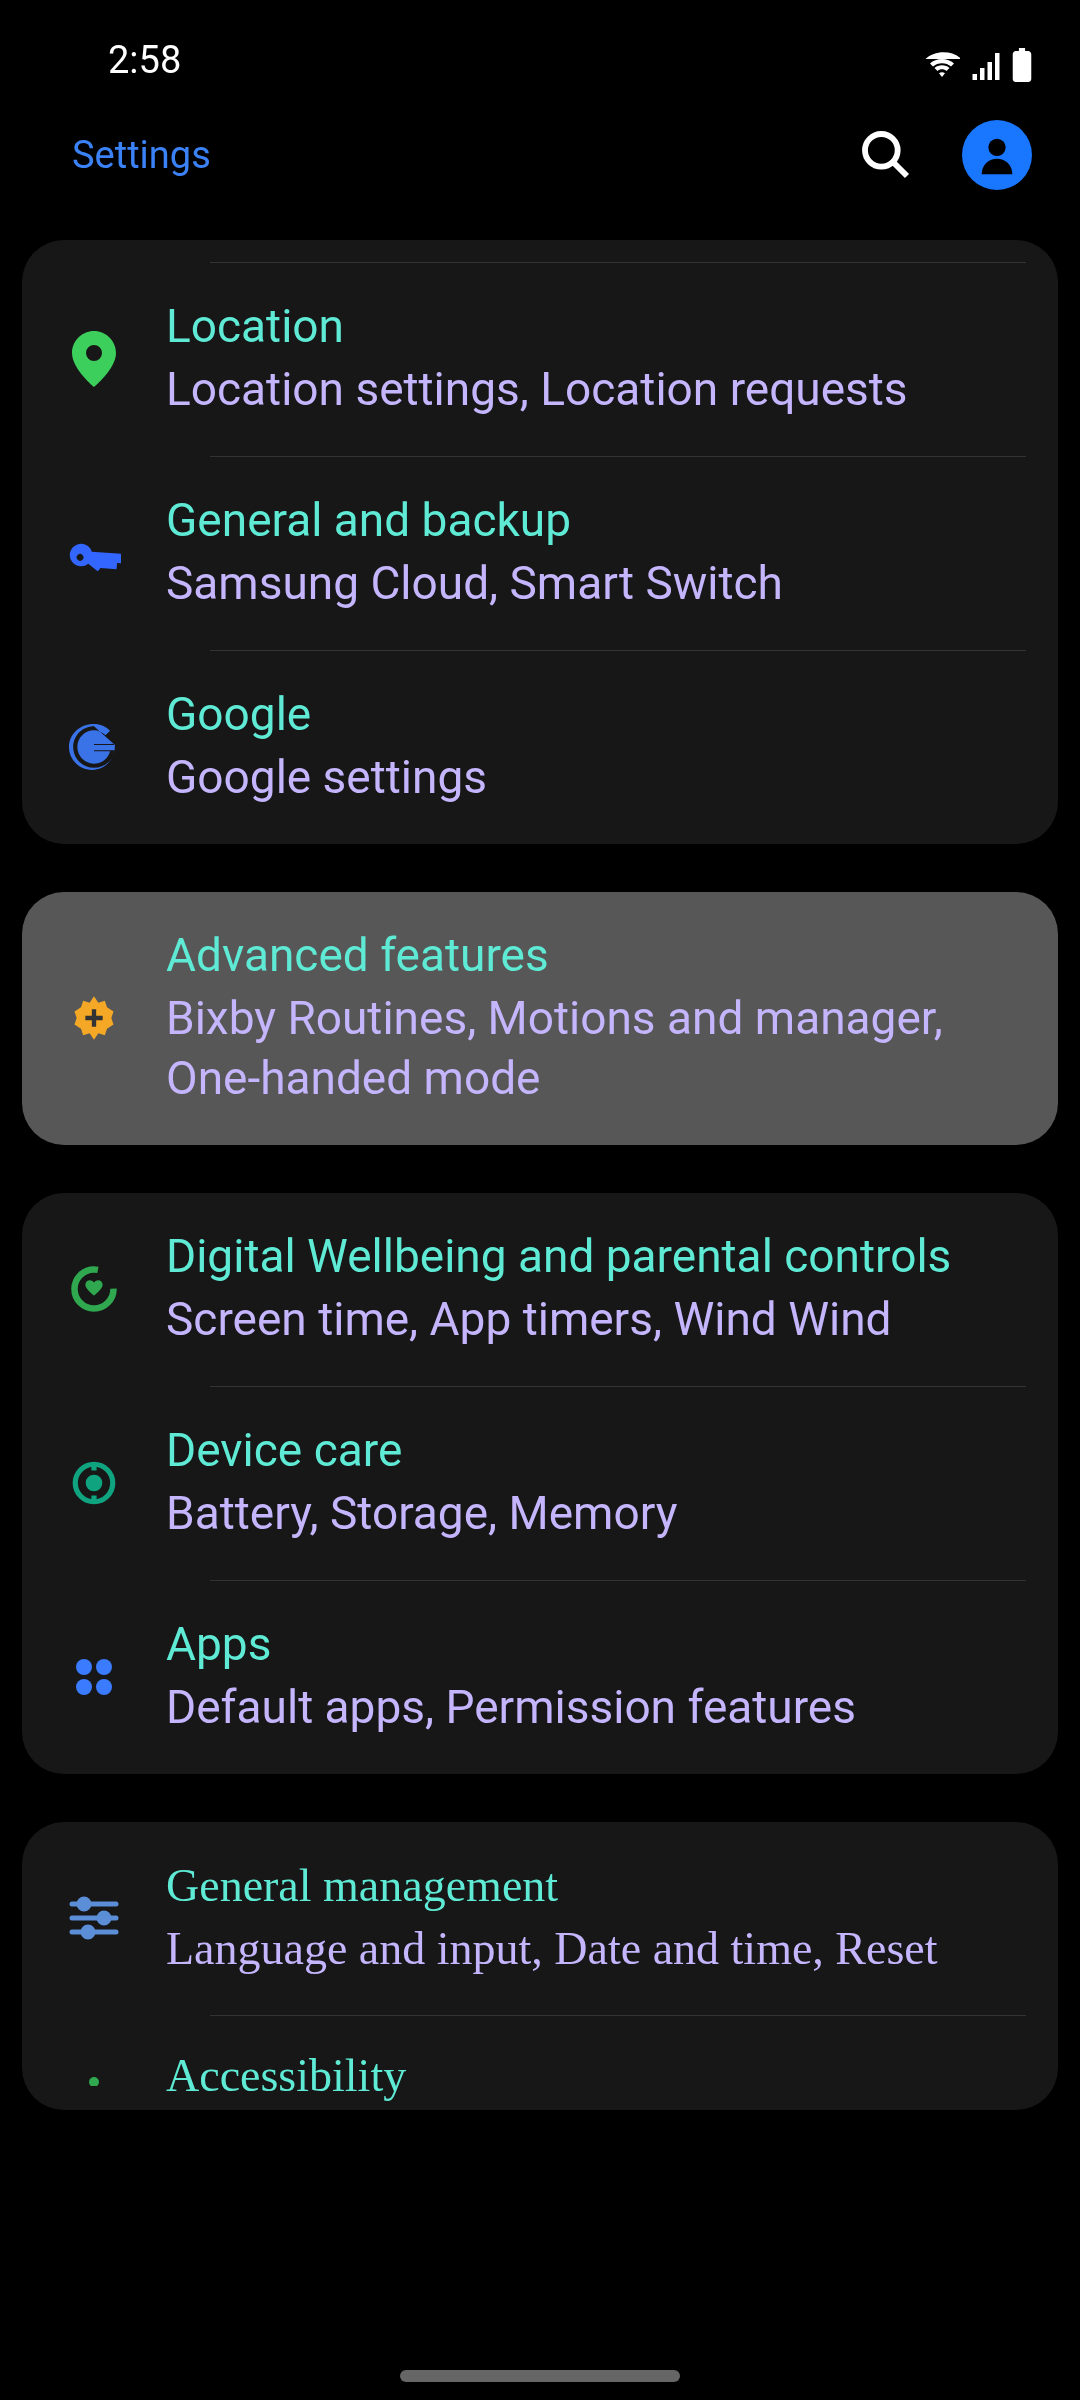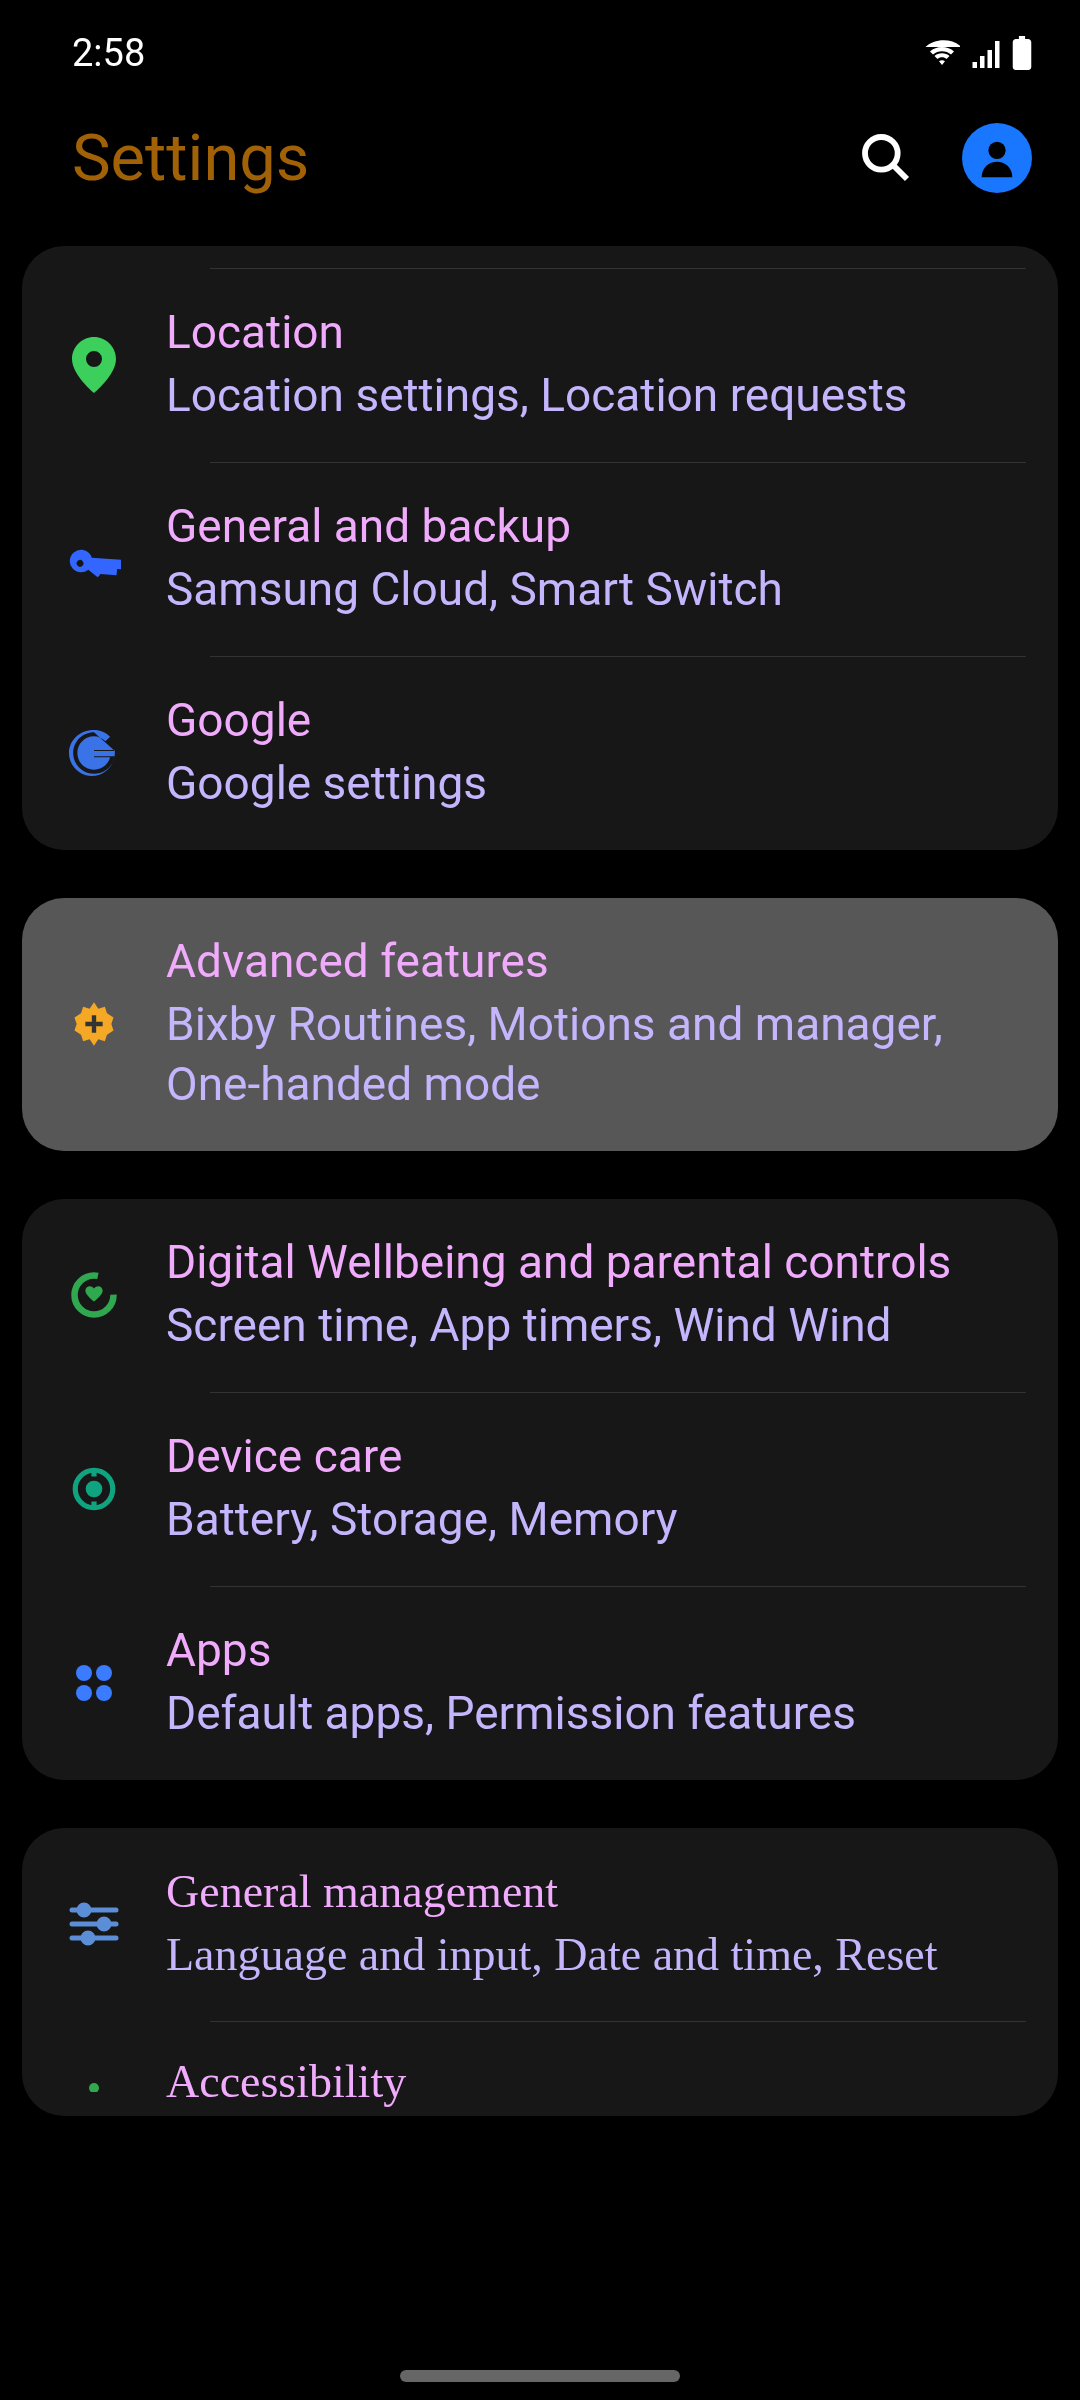--- a/index.html
+++ b/index.html
@@ -7,44 +7,44 @@
     width: 1080px;
     height: 2400px;
     background: #000000;
     font-family: -apple-system, BlinkMacSystemFont, 'Segoe UI', Roboto, sans-serif;
     color: #ffffff;
     overflow: hidden;
   }
   .status-bar {
     display: flex;
     justify-content: space-between;
-    align-items: center;
-    padding: 24px 48px 8px 72px;
+    align-items: flex-end;
+    padding: 24px 48px 8px 108px;
     height: 90px;
   }
   .status-time {
     font-size: 38px;
     font-weight: 400;
     color: #ffffff;
   }
   .status-icons {
     display: flex;
     gap: 10px;
     align-items: center;
   }
   .app-bar {
     display: flex;
     justify-content: space-between;
     align-items: center;
     padding: 30px 48px 50px 72px;
   }
   .app-title {
-    font-size: 65px;
+    font-size: 38px;
     font-weight: 400;
-    color: #a16207;
+    color: #3b82f6;
   }
   .app-bar-actions {
     display: flex;
     align-items: center;
     gap: 48px;
   }
   .avatar {
     width: 70px;
     height: 70px;
     border-radius: 50%;
@@ -80,21 +80,21 @@
   }
   .setting-text {
     flex: 1;
     display: flex;
     flex-direction: column;
     gap: 6px;
   }
   .setting-title {
     font-size: 46px;
     font-weight: 400;
-    color: #f0abfc;
+    color: #5eead4;
     line-height: 1.2;
   }
   .setting-subtitle {
     font-size: 46px;
     color: #c4b5fd;
     line-height: 1.3;
   }
   .divider {
     height: 1px;
     background: #333333;

